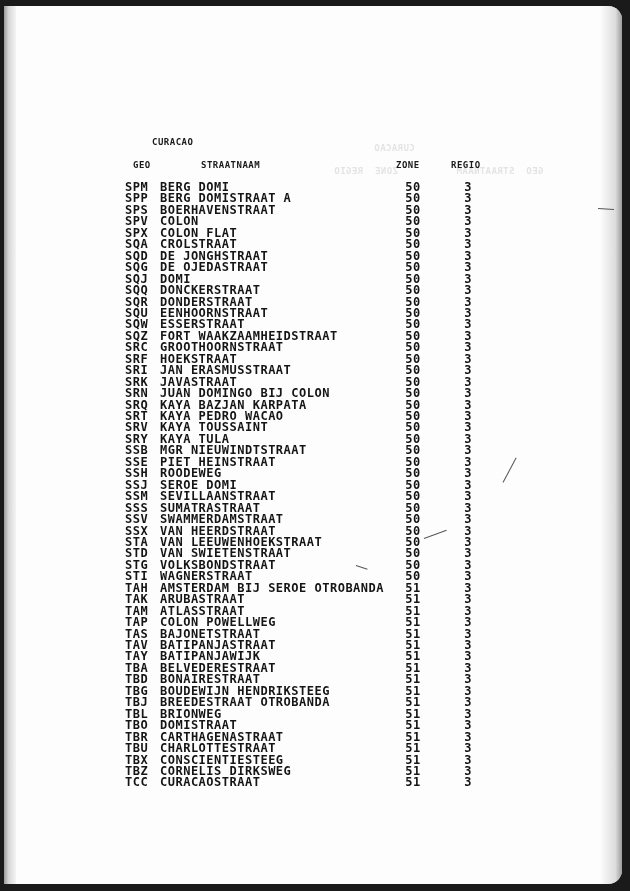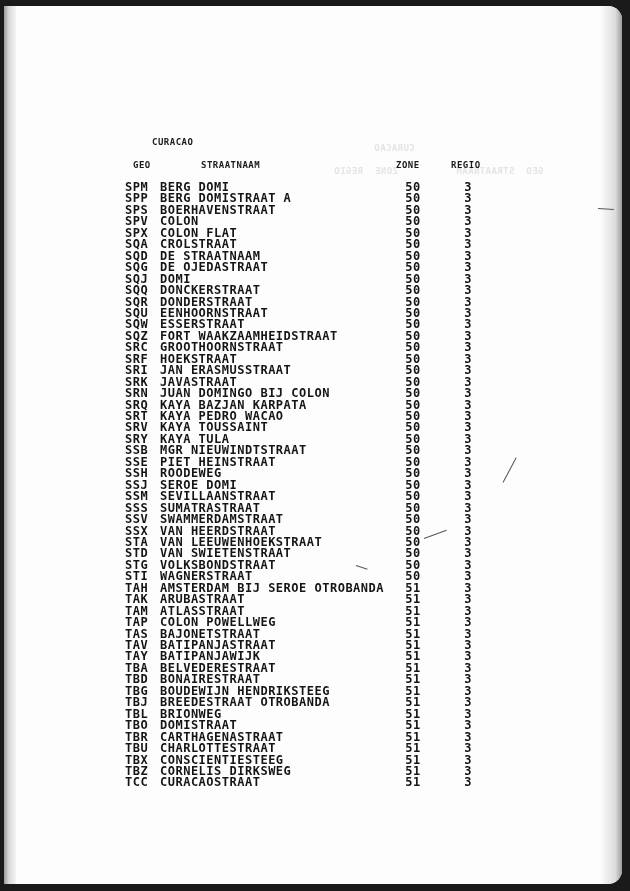--- a/index.html
+++ b/index.html
@@ -103,21 +103,21 @@
       <span class="regio">3</span>
     </div>
     <div class="row" style="top: 57.25px;">
       <span class="geo">SQA</span>
       <span class="name">CROLSTRAAT</span>
       <span class="zone">50</span>
       <span class="regio">3</span>
     </div>
     <div class="row" style="top: 68.7px;">
       <span class="geo">SQD</span>
-      <span class="name">DE STRAATNAAM</span>
+      <span class="name">DE JONGHSTRAAT</span>
       <span class="zone">50</span>
       <span class="regio">3</span>
     </div>
     <div class="row" style="top: 80.15px;">
       <span class="geo">SQG</span>
       <span class="name">DE OJEDASTRAAT</span>
       <span class="zone">50</span>
       <span class="regio">3</span>
     </div>
     <div class="row" style="top: 91.6px;">

